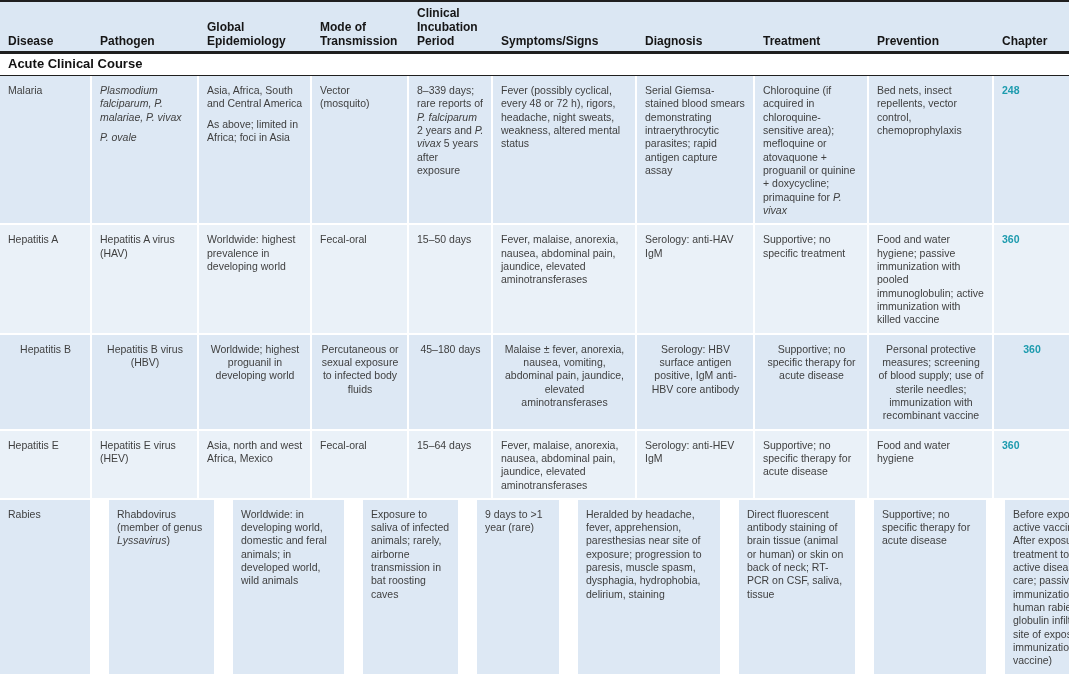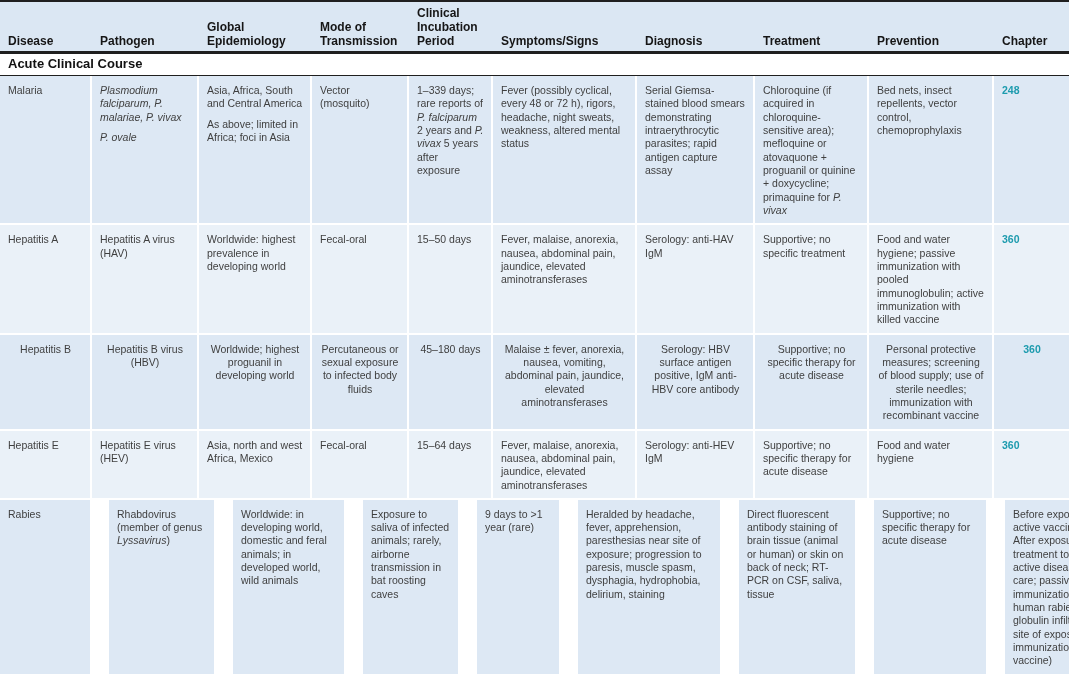--- a/index.html
+++ b/index.html
@@ -121,21 +121,21 @@
           <p><i>P. ovale</i></p>
         </div>
         <div class="cell col-epidemiology">
           <p><span>Asia, Africa, South and Central America</span></p>
           <p><span>As above; limited in Africa; foci in Asia</span></p>
         </div>
         <div class="cell col-transmission">
           <p><span>Vector (mosquito)</span></p>
         </div>
         <div class="cell col-incubation">
-          <p><span>1–339 days; rare reports of </span><i>P. falciparum</i><span> 2 years and </span><i>P. vivax</i><span> 5 years after exposure</span></p>
+          <p><span>8–339 days; rare reports of </span><i>P. falciparum</i><span> 2 years and </span><i>P. vivax</i><span> 5 years after exposure</span></p>
         </div>
         <div class="cell col-symptoms">
           <p><span>Fever (possibly cyclical, every 48 or 72 h), rigors, headache, night sweats, weakness, altered mental status</span></p>
         </div>
         <div class="cell col-diagnosis">
           <p><span>Serial Giemsa-stained blood smears demonstrating intraerythrocytic parasites; rapid antigen capture assay</span></p>
         </div>
         <div class="cell col-treatment">
           <p><span>Chloroquine (if acquired in chloroquine-sensitive area); mefloquine or atovaquone + proguanil or quinine + doxycycline; primaquine for </span><i>P. vivax</i></p>
         </div>

